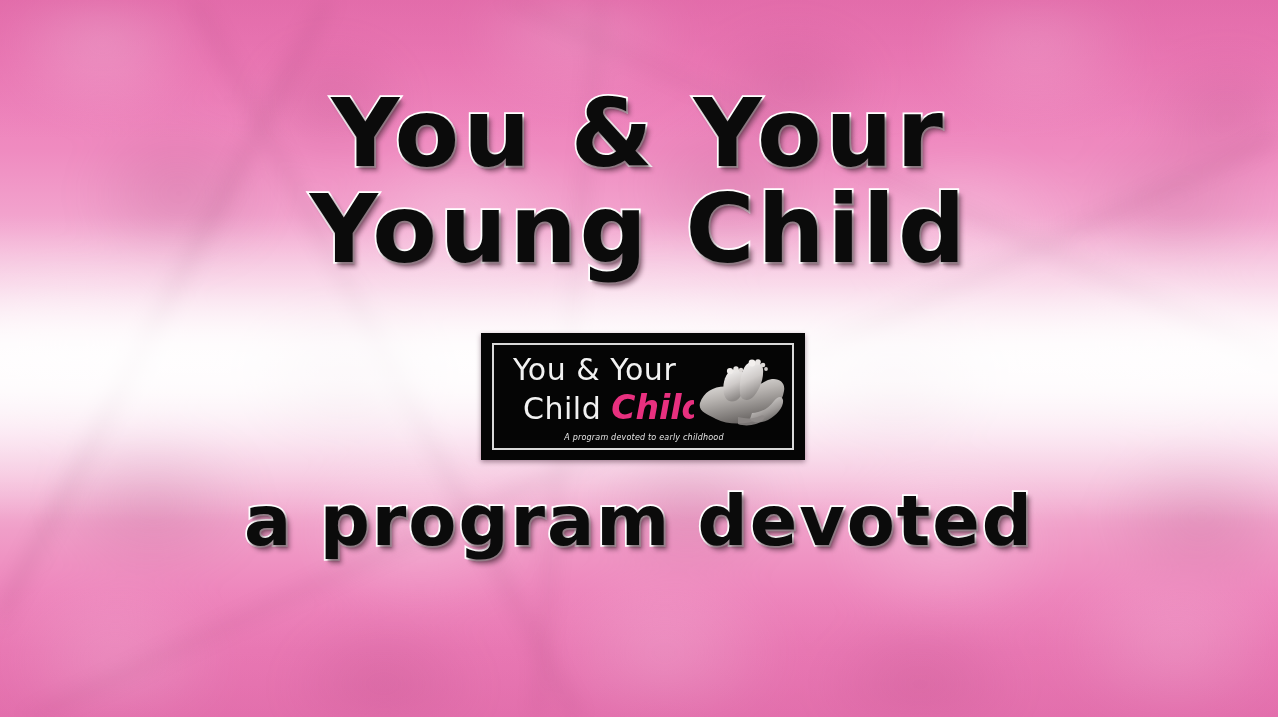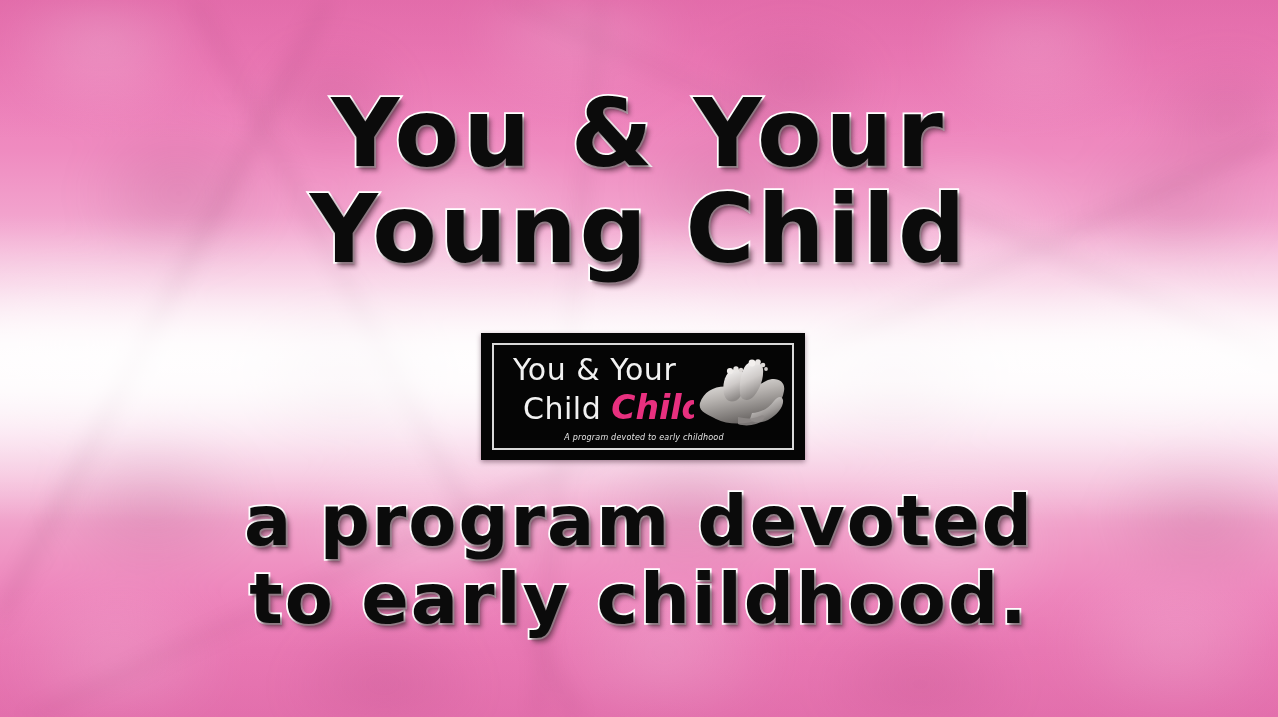--- a/index.html
+++ b/index.html
@@ -262,16 +262,15 @@
         <circle cx="69" cy="14" r="2.3" fill="#ddd9d7"></circle>
         <circle cx="72" cy="18" r="1.9" fill="#cfcbc9"></circle>
       </svg>
 
       <div id="logo-tagline">A program devoted to early childhood</div>
     </div>
   </div>
 
   <div id="tagline" class="big-text">
     <span class="line">a program devoted</span>
-    <span class="line">to early childhood.</span>
   </div>
 
 </div>
 
 </body></html>

